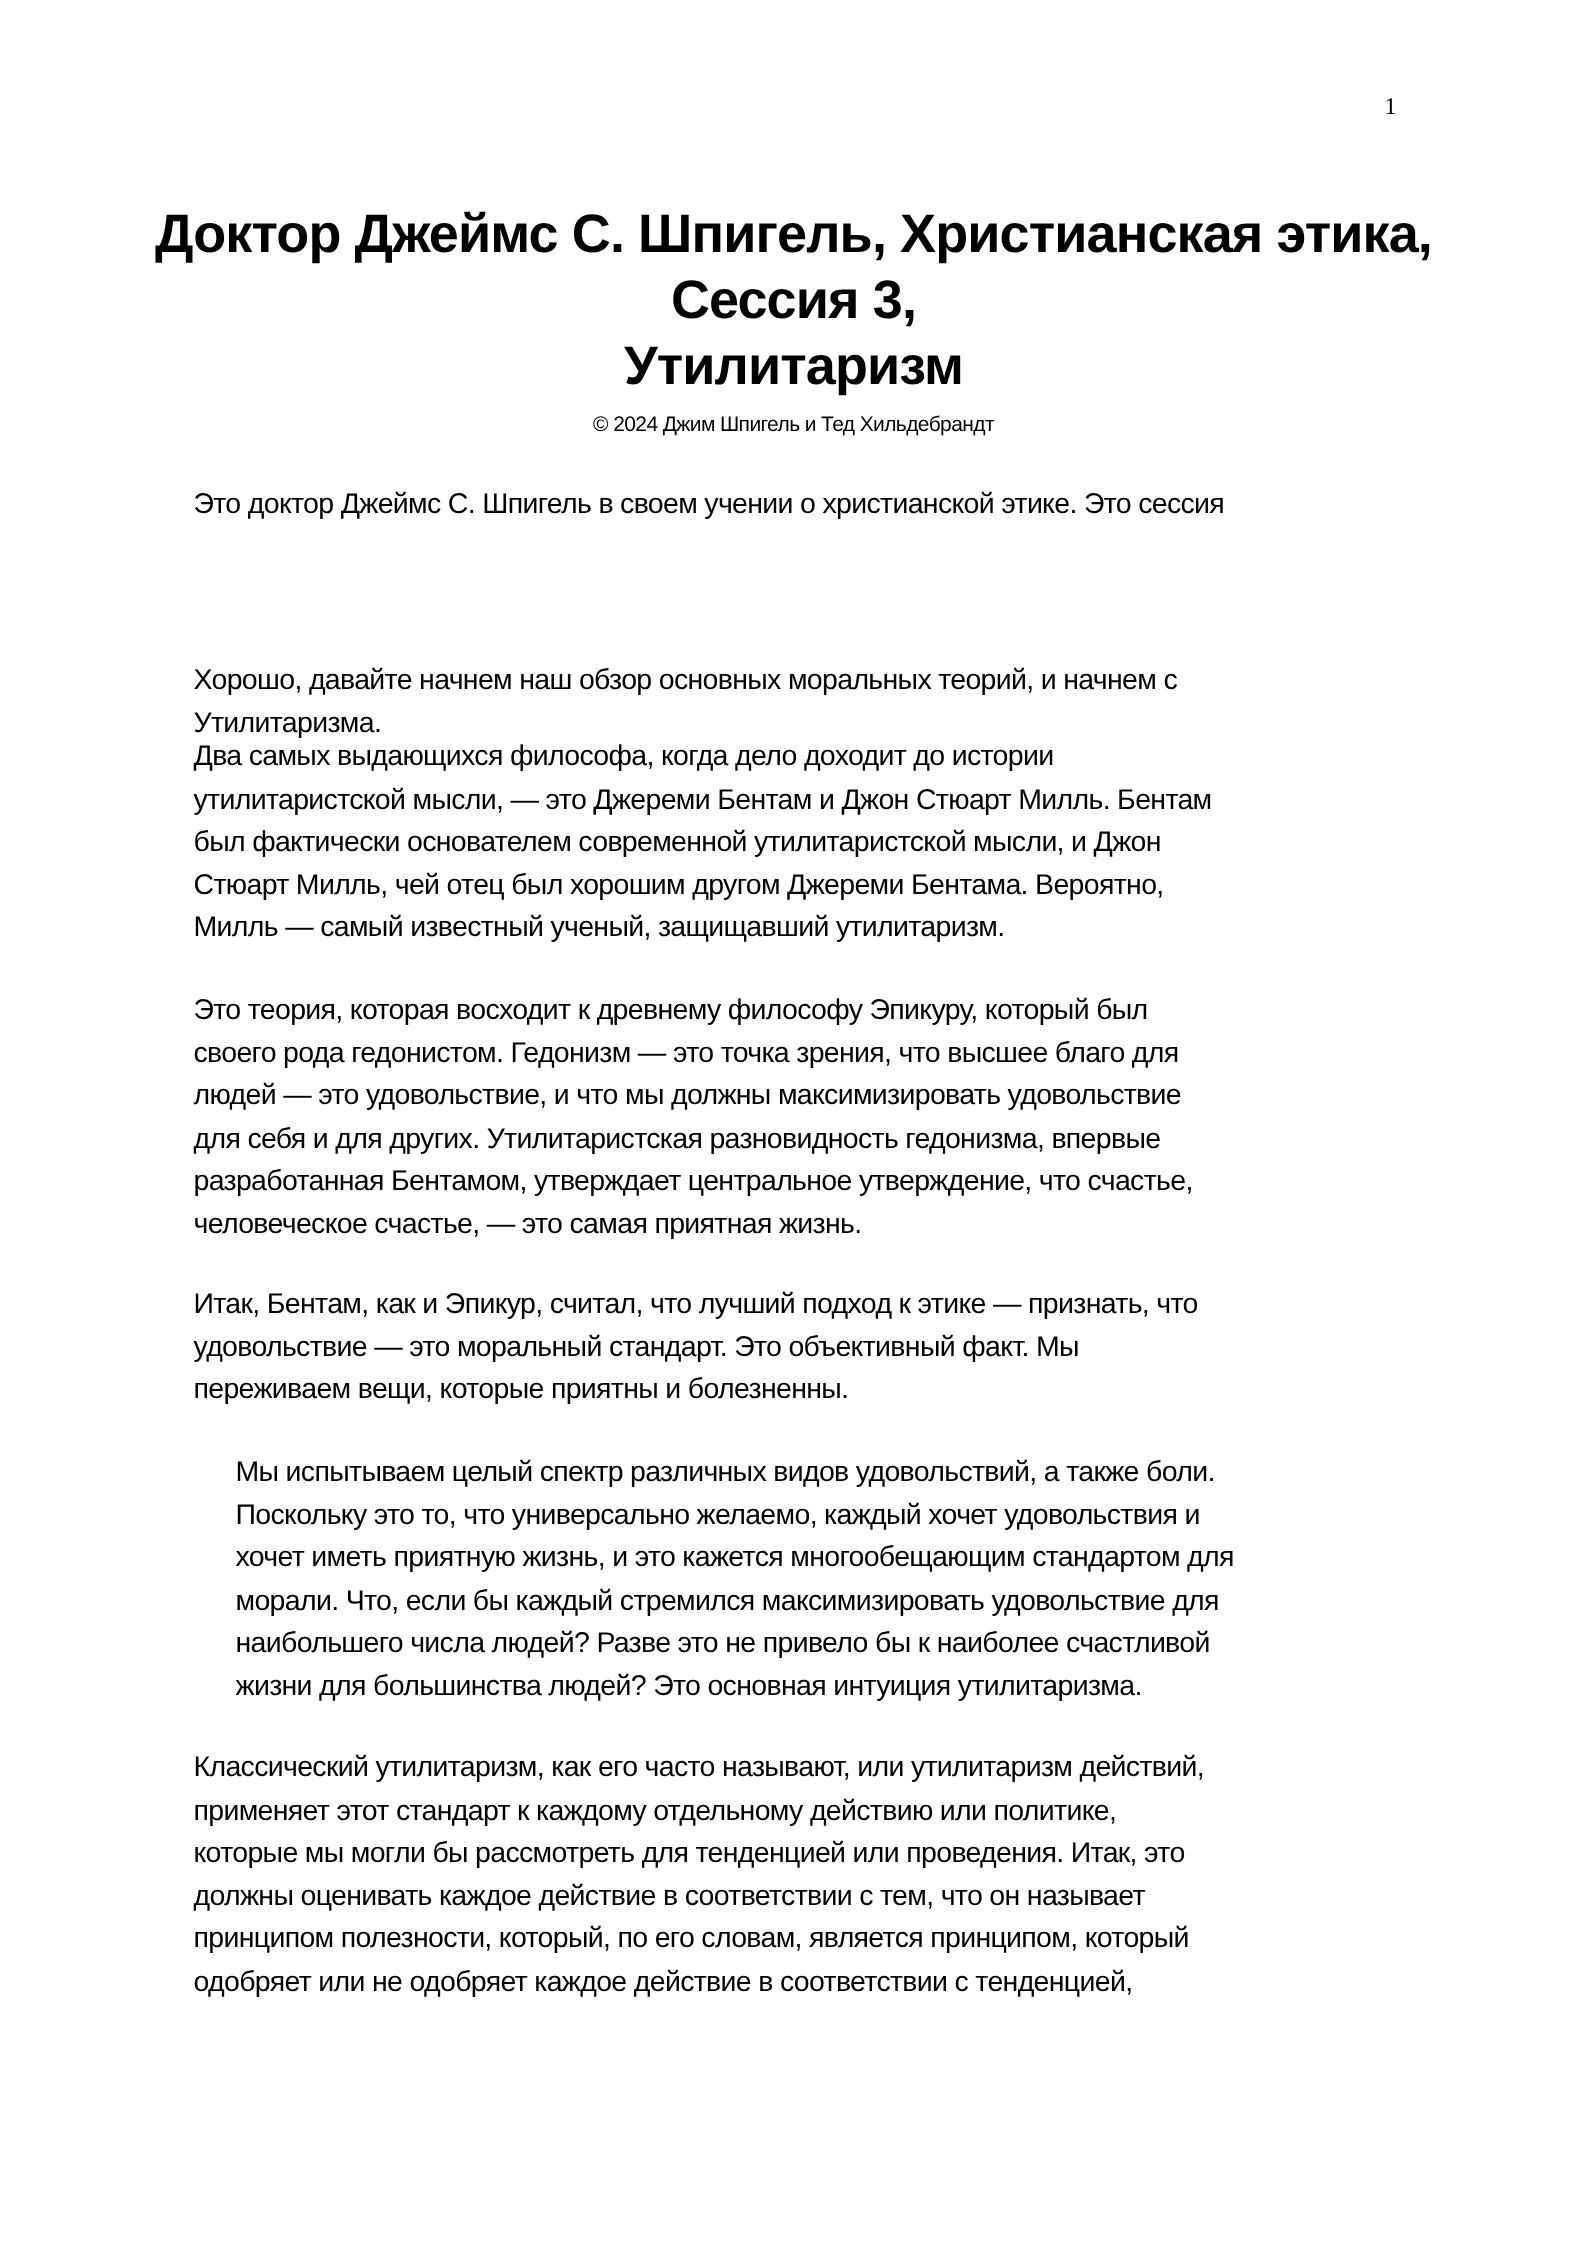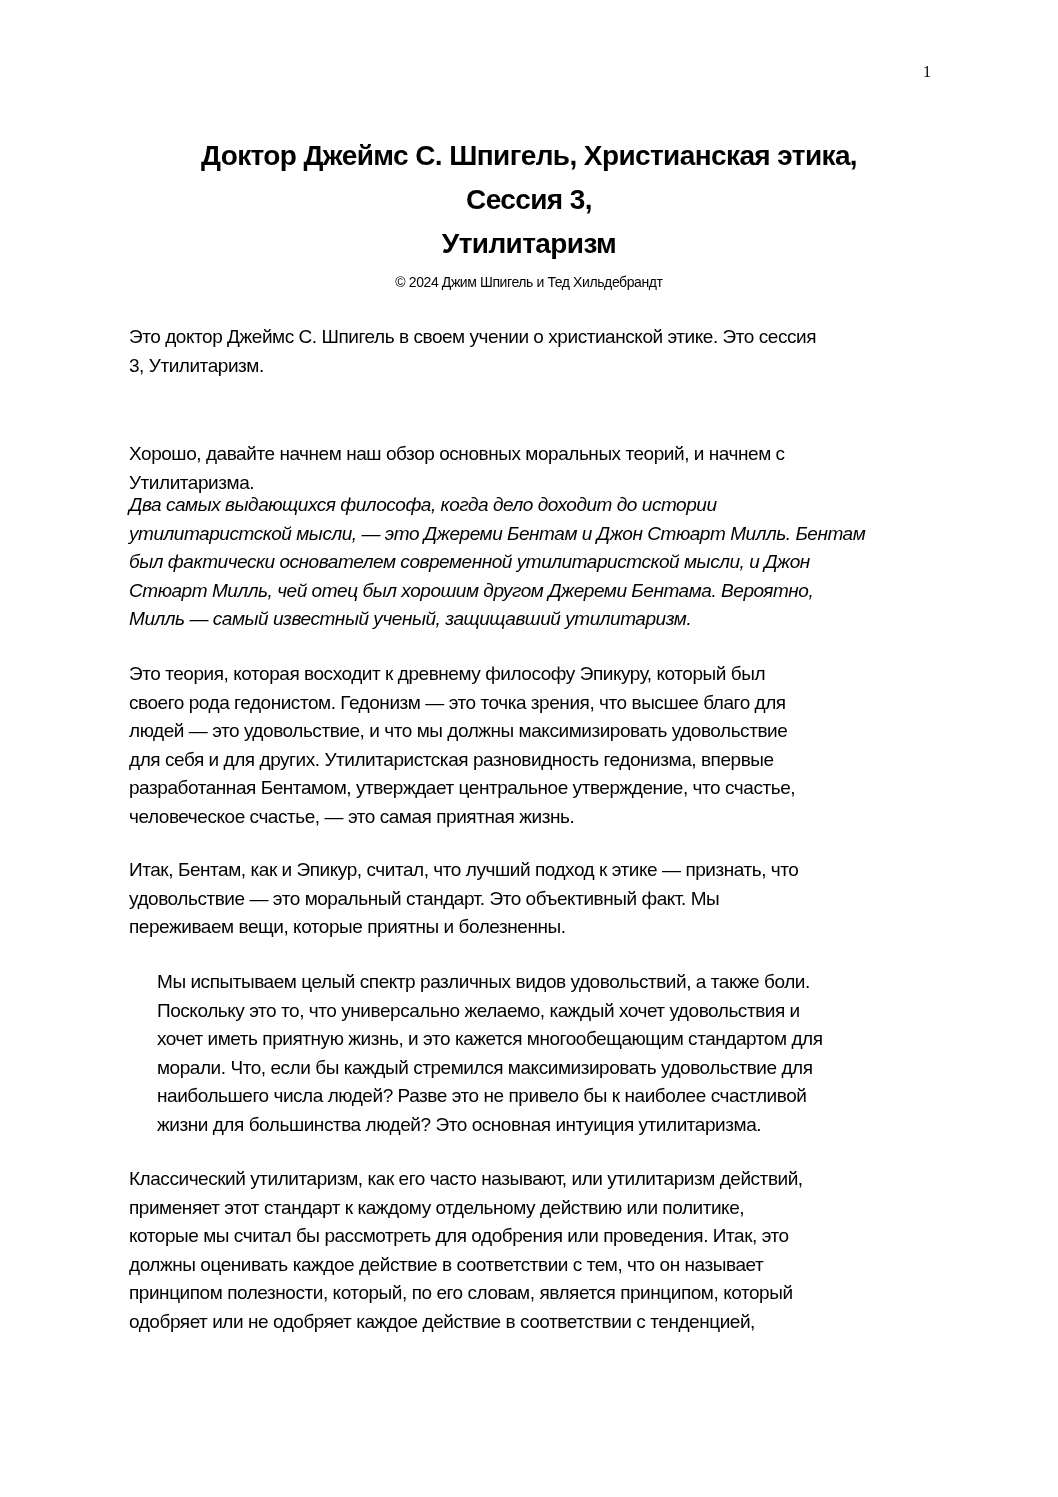--- a/index.html
+++ b/index.html
@@ -33,21 +33,21 @@
       position: absolute;
       top: 134px;
       left: 100px;
       width: 858px;
       text-align: center;
       font-family: "Liberation Sans", sans-serif;
       font-weight: bold;
       color: #000;
     }
     .title-line {
-      font-size: 28px;
+      font-size: 36px;
       line-height: 44px;
       letter-spacing: -0.6px;
       white-space: nowrap;
     }
     .copyright {
       position: absolute;
       top: 268px;
       left: 100px;
       width: 858px;
       text-align: center;
@@ -88,29 +88,28 @@
     <div class="title-line">Сессия 3,</div>
     <div class="title-line">Утилитаризм</div>
   </div>
 
   <div class="copyright">© 2024 Джим Шпигель и Тед Хильдебрандт</div>
 
   <div class="body-text" style="top:323px;">
 
     <div class="para" style="top:0px;">
       <span class="line">Это доктор Джеймс С. Шпигель в своем учении о христианской этике. Это сессия</span>
-      <span class="line">3, Утилитаризм.</span>
     </div>
 
     <div class="para" style="top:84px;margin-top:33px;">
       <span class="line">Хорошо, давайте начнем наш обзор основных моральных теорий, и начнем с</span>
       <span class="line">Утилитаризма.</span>
     </div>
 
-    <div class="para" style="top:168px;font-style:italic;">
+    <div class="para" style="top:168px;">
       <span class="line">Два самых выдающихся философа, когда дело доходит до истории</span>
       <span class="line">утилитаристской мысли, — это Джереми Бентам и Джон Стюарт Милль. Бентам</span>
       <span class="line">был фактически основателем современной утилитаристской мысли, и Джон</span>
       <span class="line">Стюарт Милль, чей отец был хорошим другом Джереми Бентама. Вероятно,</span>
       <span class="line">Милль — самый известный ученый, защищавший утилитаризм.</span>
     </div>
 
     <div class="para" style="top:337px;">
       <span class="line">Это теория, которая восходит к древнему философу Эпикуру, который был</span>
       <span class="line">своего рода гедонистом. Гедонизм — это точка зрения, что высшее благо для</span>
@@ -131,20 +130,20 @@
       <span class="line">Поскольку это то, что универсально желаемо, каждый хочет удовольствия и</span>
       <span class="line">хочет иметь приятную жизнь, и это кажется многообещающим стандартом для</span>
       <span class="line">морали. Что, если бы каждый стремился максимизировать удовольствие для</span>
       <span class="line">наибольшего числа людей? Разве это не привело бы к наиболее счастливой</span>
       <span class="line">жизни для большинства людей? Это основная интуиция утилитаризма.</span>
     </div>
 
     <div class="para" style="top:842px;">
       <span class="line">Классический утилитаризм, как его часто называют, или утилитаризм действий,</span>
       <span class="line">применяет этот стандарт к каждому отдельному действию или политике,</span>
-      <span class="line">которые мы считал бы рассмотреть для одобрения или проведения. Итак, это</span>
+      <span class="line">которые мы могли бы рассмотреть для тенденцией или проведения. Итак, это</span>
       <span class="line">должны оценивать каждое действие в соответствии с тем, что он называет</span>
       <span class="line">принципом полезности, который, по его словам, является принципом, который</span>
       <span class="line">одобряет или не одобряет каждое действие в соответствии с тенденцией,</span>
     </div>
 
   </div>
 </div>
 
 </body></html>

